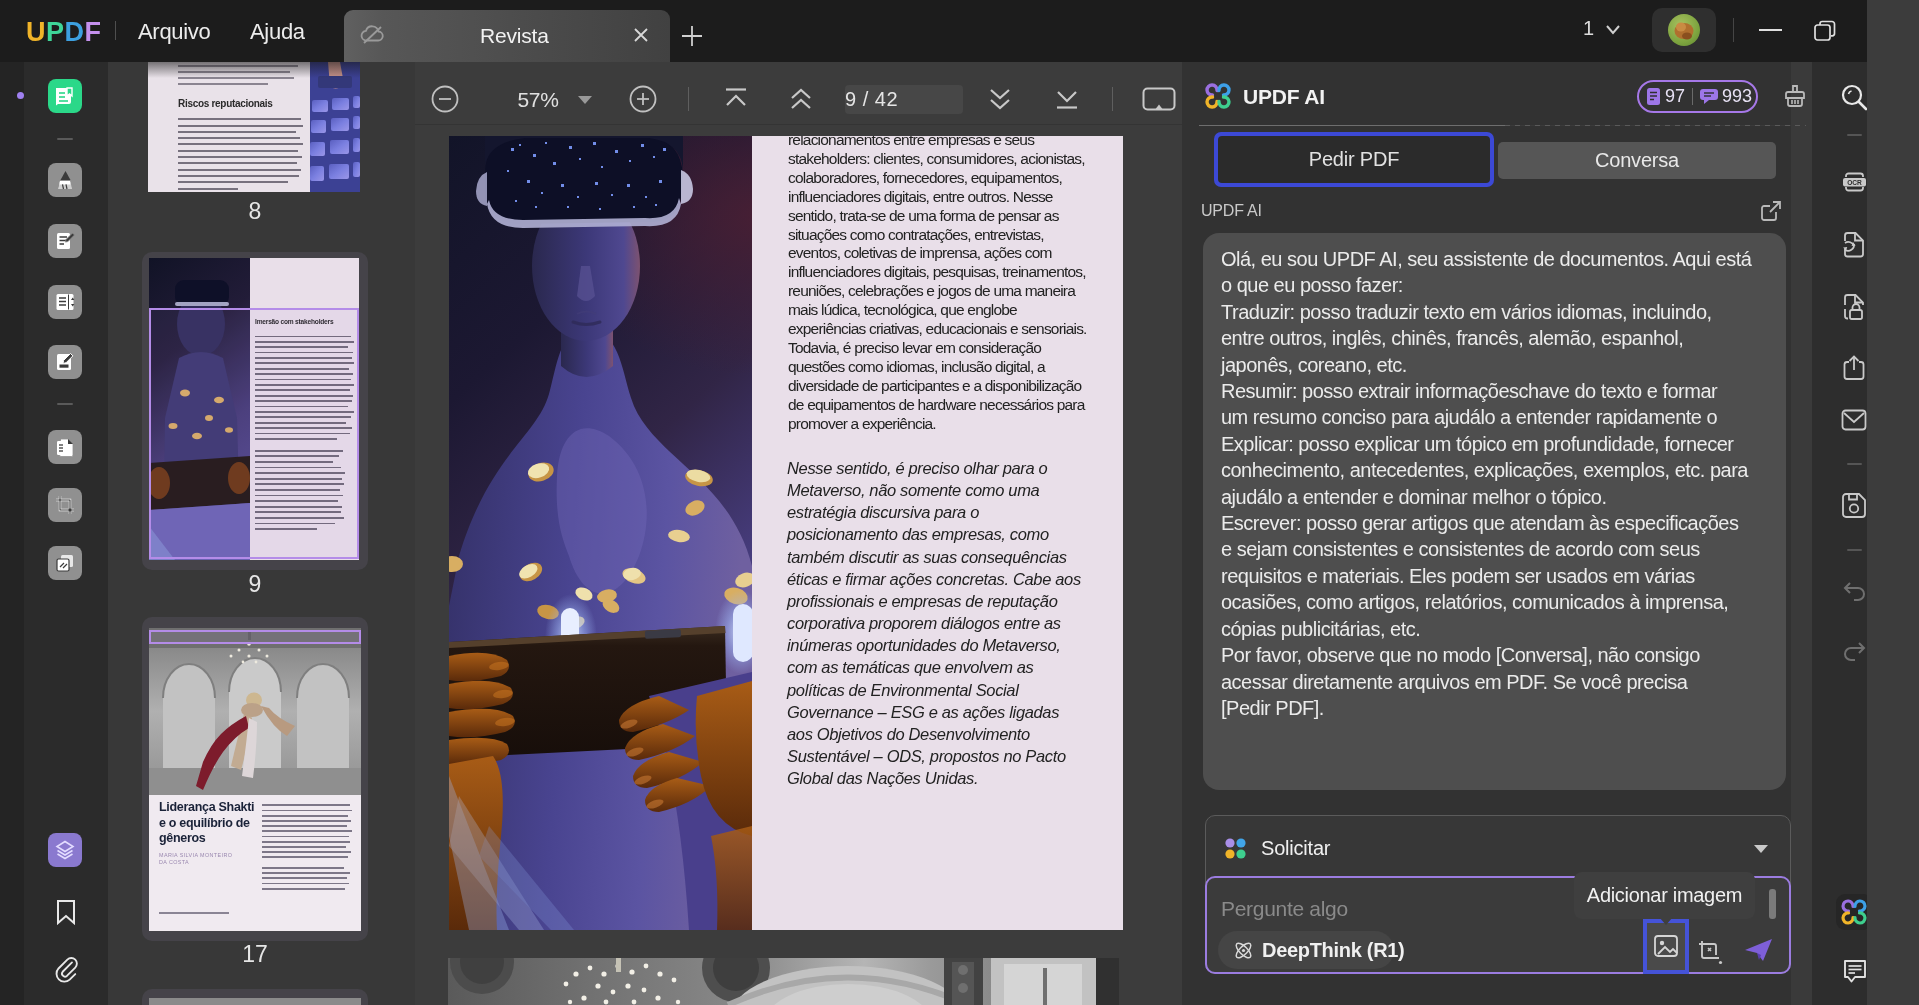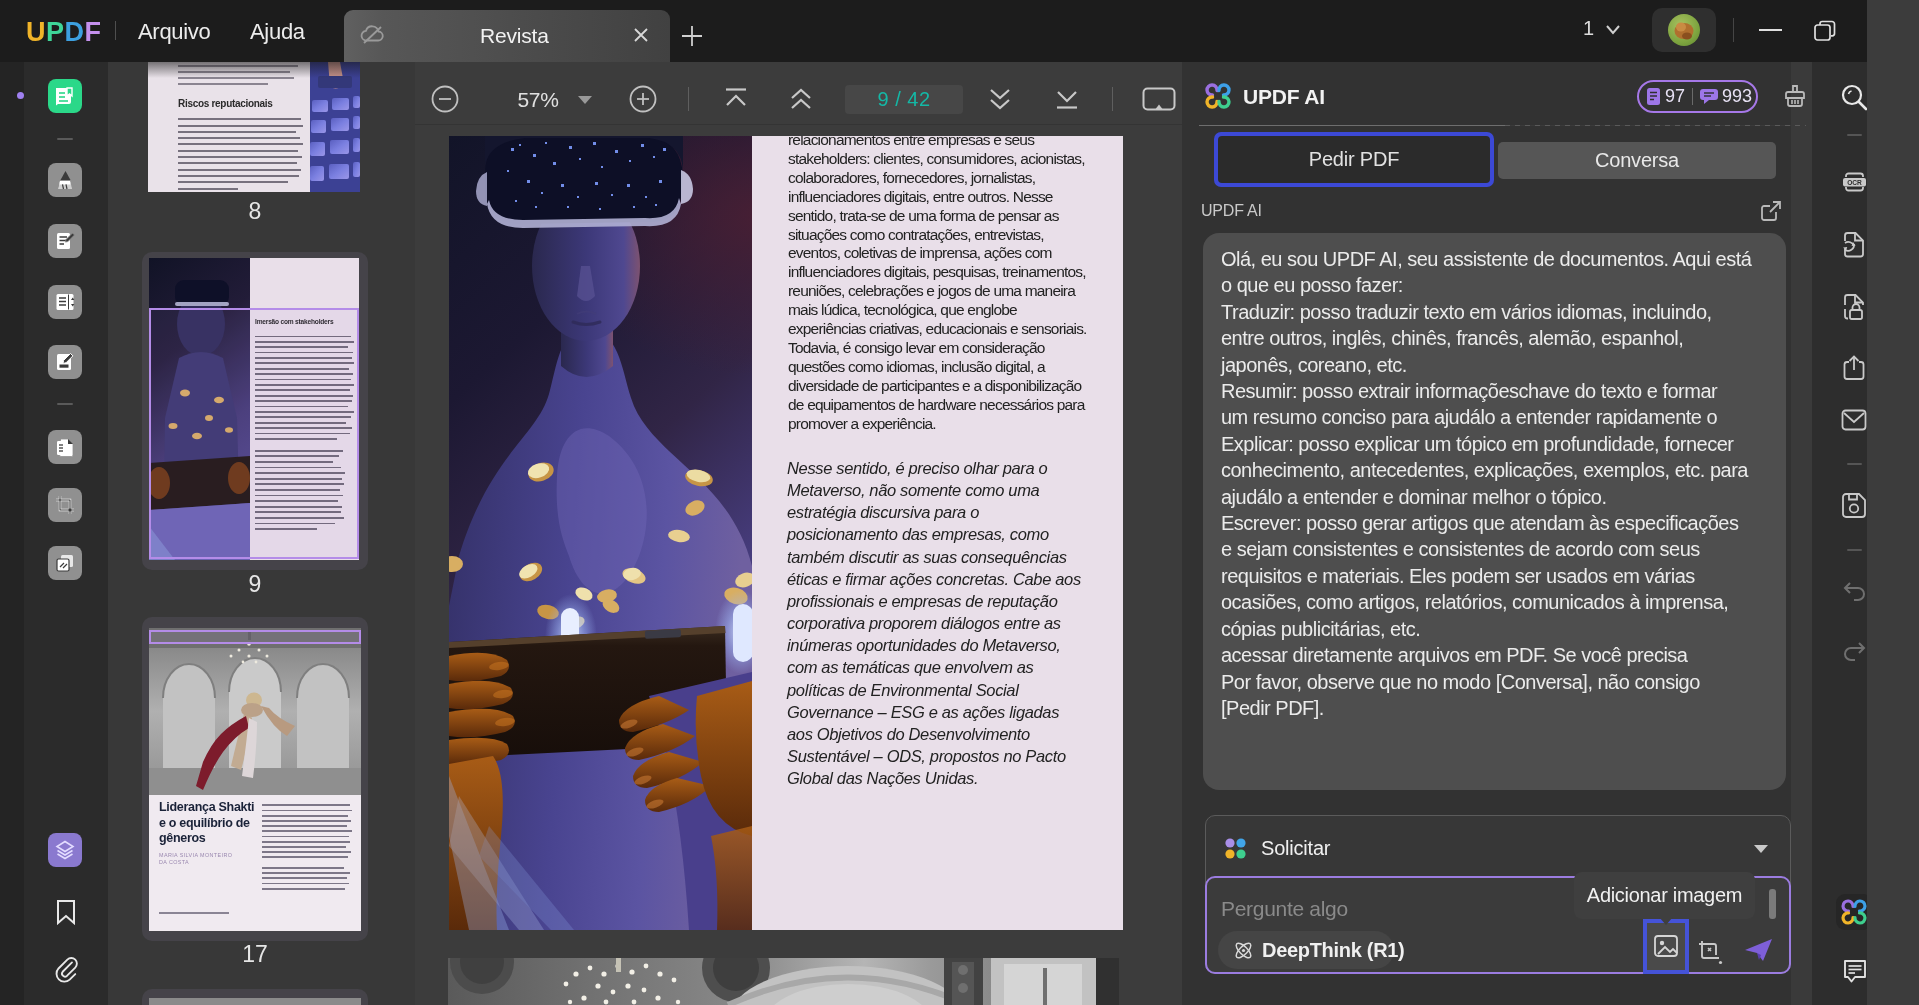--- a/index.html
+++ b/index.html
@@ -388,21 +388,21 @@
     </svg>
     <div class="abs vsep" style="left:273px;top:25px;height:24px;background:#5f5f5f;"></div>
     <svg class="abs" style="left:308px;top:25px" width="26" height="24" viewBox="0 0 26 24">
       <line x1="3" y1="2.5" x2="23" y2="2.5" stroke="#c8c8c8" stroke-width="2.2"></line>
       <path d="M4 18 L13 9 L22 18" fill="none" stroke="#c8c8c8" stroke-width="2.2"></path>
     </svg>
     <svg class="abs" style="left:373px;top:24px" width="26" height="26" viewBox="0 0 26 26">
       <path d="M4 12 L13 4 L22 12" fill="none" stroke="#c8c8c8" stroke-width="2.2"></path>
       <path d="M4 22 L13 14 L22 22" fill="none" stroke="#c8c8c8" stroke-width="2.2"></path>
     </svg>
-    <div class="abs" style="left:430px;top:23px;width:118px;height:29px;background:#474747;border-radius:4px;text-align:center;color:#14b8a6;font-size:20px;line-height:29px;letter-spacing:0.5px;">9 / 42</div>
+    <div class="abs" style="left:430px;top:23px;width:118px;height:29px;background:#474747;border-radius:4px;color:#e5e5e5;font-size:20px;line-height:29px;letter-spacing:0.5px;">9 / 42</div>
     <svg class="abs" style="left:572px;top:24px" width="26" height="26" viewBox="0 0 26 26">
       <path d="M4 4 L13 12 L22 4" fill="none" stroke="#c8c8c8" stroke-width="2.2"></path>
       <path d="M4 14 L13 22 L22 14" fill="none" stroke="#c8c8c8" stroke-width="2.2"></path>
     </svg>
     <svg class="abs" style="left:639px;top:25px" width="26" height="24" viewBox="0 0 26 24">
       <path d="M4 5 L13 14 L22 5" fill="none" stroke="#c8c8c8" stroke-width="2.2"></path>
       <line x1="3" y1="20.5" x2="23" y2="20.5" stroke="#c8c8c8" stroke-width="2.2"></line>
     </svg>
     <div class="abs vsep" style="left:697px;top:25px;height:24px;background:#5f5f5f;"></div>
     <svg class="abs" style="left:727px;top:25px" width="34" height="26" viewBox="0 0 34 26">
@@ -570,30 +570,30 @@
         <g opacity="0.6">
           <path d="M0 640 L60 794 L20 794 L0 700 Z" fill="#9fb8f0" opacity="0.55"></path>
           <path d="M10 660 L95 794 L70 794 L0 710 Z" fill="#b8c9f5" opacity="0.45"></path>
           <path d="M40 690 L125 794 L102 794 L30 720 Z" fill="#8fa8e8" opacity="0.4"></path>
         </g>
       </svg>
       </div>
       <div class="abs" style="left:339px;top:-5px;width:300px;color:#222;font-size:15.5px;letter-spacing:-0.8px;line-height:18.9px;white-space:nowrap;">
         <div>relacionamentos entre empresas e seus</div>
         <div>stakeholders: clientes, consumidores, acionistas,</div>
-        <div>colaboradores, fornecedores, jornalistas,</div>
+        <div>colaboradores, fornecedores, equipamentos,</div>
         <div>influenciadores digitais, entre outros. Nesse</div>
         <div>sentido, trata-se de uma forma de pensar as</div>
         <div>situações como contratações, entrevistas,</div>
         <div>eventos, coletivas de imprensa, ações com</div>
         <div>influenciadores digitais, pesquisas, treinamentos,</div>
         <div>reuniões, celebrações e jogos de uma maneira</div>
         <div>mais lúdica, tecnológica, que englobe</div>
         <div>experiências criativas, educacionais e sensoriais.</div>
-        <div>Todavia, é consigo levar em consideração</div>
+        <div>Todavia, é preciso levar em consideração</div>
         <div>questões como idiomas, inclusão digital, a</div>
         <div>diversidade de participantes e a disponibilização</div>
         <div>de equipamentos de hardware necessários para</div>
         <div>promover a experiência.</div>
       </div>
       <div class="abs" style="left:338px;top:321px;width:310px;color:#222;font-size:16.5px;font-style:italic;letter-spacing:-0.35px;line-height:22.15px;white-space:nowrap;">
         <div>Nesse sentido, é preciso olhar para o</div>
         <div>Metaverso, não somente como uma</div>
         <div>estratégia discursiva para o</div>
         <div>posicionamento das empresas, como</div>
@@ -725,22 +725,22 @@
       <div>Resumir: posso extrair informaçõeschave do texto e formar</div>
       <div>um resumo conciso para ajudálo a entender rapidamente o</div>
       <div>Explicar: posso explicar um tópico em profundidade, fornecer</div>
       <div>conhecimento, antecedentes, explicações, exemplos, etc. para</div>
       <div>ajudálo a entender e dominar melhor o tópico.</div>
       <div>Escrever: posso gerar artigos que atendam às especificações</div>
       <div>e sejam consistentes e consistentes de acordo com seus</div>
       <div>requisitos e materiais. Eles podem ser usados em várias</div>
       <div>ocasiões, como artigos, relatórios, comunicados à imprensa,</div>
       <div>cópias publicitárias, etc.</div>
+      <div>Por favor, observe que no modo [Conversa], não consigo</div>
       <div>acessar diretamente arquivos em PDF. Se você precisa</div>
-      <div>Por favor, observe que no modo [Conversa], não consigo</div>
       <div>[Pedir PDF].</div>
     </div>
 
     <div class="abs" style="left:23px;top:753px;width:586px;height:159px;border:1px solid #5b5b5b;border-radius:10px;background:#373737;"></div>
     <svg class="abs" style="left:41px;top:774px" width="25" height="25" viewBox="0 0 25 25">
       <circle cx="7" cy="7" r="4.6" fill="#a98fe8"></circle>
       <circle cx="18" cy="7" r="4.6" fill="#41a5e8"></circle>
       <circle cx="7" cy="18" r="4.6" fill="#f0b429"></circle>
       <circle cx="18" cy="18" r="4.6" fill="#3ecf8e"></circle>
     </svg>

